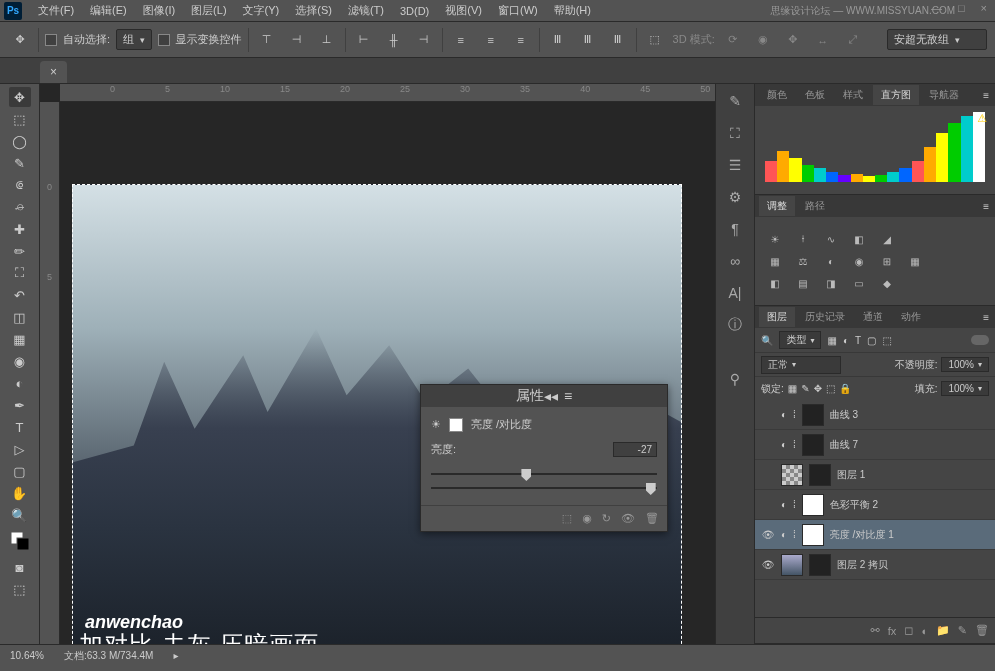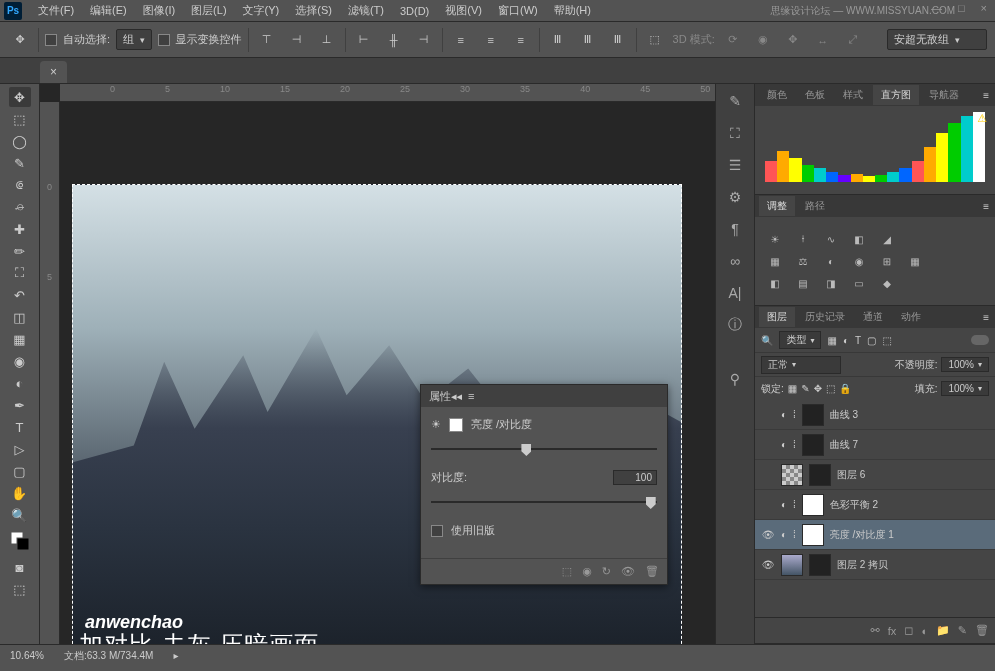--- a/index.html
+++ b/index.html
@@ -26,21 +26,21 @@
 .canvas-area { flex: 1; background: #262626; position: relative; overflow: hidden; }
 .ruler-h { position: absolute; top: 0; left: 20px; right: 0; height: 18px; background: #535353; border-bottom: 1px solid #2a2a2a; display: flex; font-size: 9px; color: #888; }
 .ruler-h span { margin-left: 50px; }
 .ruler-v { position: absolute; top: 18px; left: 0; width: 20px; bottom: 0; background: #535353; border-right: 1px solid #2a2a2a; display: flex; flex-direction: column; font-size: 9px; color: #888; align-items: center; }
 .ruler-v span { margin-top: 80px; }
 .canvas-img { position: absolute; top: 100px; left: 32px; width: 610px; height: 480px; border: 1px dashed #fff; background: linear-gradient(180deg, #d4e0e5 0%, #9eb0b8 30%, #4a5560 65%, #2a3038 90%); }
 .castle { position: absolute; bottom: 0; left: 0; right: 0; height: 70%; background: linear-gradient(180deg, transparent 0%, #384050 30%, #2a3340 60%, #1a2028 100%); clip-path: polygon(0 40%, 10% 35%, 15% 10%, 20% 30%, 28% 8%, 32% 25%, 40% 0%, 45% 20%, 52% 5%, 58% 22%, 65% 12%, 72% 28%, 80% 18%, 85% 30%, 92% 20%, 100% 28%, 100% 100%, 0 100%); }
 .wm-text { position: absolute; bottom: 30px; left: 12px; color: #fff; font-style: italic; font-size: 18px; font-weight: bold; }
 .caption { position: absolute; bottom: 2px; left: 6px; color: #fff; font-size: 24px; font-weight: 300; letter-spacing: 1px; }
 .props-panel { position: absolute; top: 300px; left: 380px; width: 248px; background: #535353; border: 1px solid #2a2a2a; box-shadow: 0 2px 8px rgba(0,0,0,0.5); }
-.props-head { height: 22px; background: #404040; display: flex; align-items: center; padding: 0 8px; font-size: 11px; justify-content: flex-start; }
+.props-head { height: 22px; background: #404040; display: flex; align-items: center; padding: 0 8px; font-size: 14px; justify-content: center; }
 .props-body { padding: 10px; }
 .props-row { display: flex; align-items: center; margin-bottom: 10px; gap: 8px; font-size: 11px; }
 .slider { flex: 1; height: 14px; position: relative; }
 .slider-track { position: absolute; top: 6px; left: 0; right: 0; height: 2px; background: #2a2a2a; }
 .slider-thumb { position: absolute; top: 2px; width: 10px; height: 12px; background: #ccc; clip-path: polygon(0 0, 100% 0, 100% 60%, 50% 100%, 0 60%); }
 .val-box { width: 44px; background: #404040; border: 1px solid #2a2a2a; text-align: right; padding: 1px 4px; font-size: 10px; }
 .auto-btn { background: #5a5a5a; border: 1px solid #3a3a3a; padding: 2px 12px; border-radius: 2px; margin-left: auto; font-size: 11px; }
 .props-foot { height: 26px; border-top: 1px solid #404040; display: flex; align-items: center; justify-content: flex-end; padding: 0 8px; gap: 10px; color: #999; }
 .right-rail { width: 40px; background: #404040; display: flex; flex-direction: column; align-items: center; padding-top: 6px; gap: 10px; border-left: 1px solid #2a2a2a; border-right: 1px solid #2a2a2a; }
 .rail-ic { width: 24px; height: 22px; display: flex; align-items: center; justify-content: center; cursor: default; font-size: 14px; color: #aaa; }
@@ -202,36 +202,32 @@
           <span>◂◂</span>
           <span>≡</span>
         </span>
       </div>
       <div class="props-body">
         <div class="props-row">
           <span>☀</span>
           <span style="width:14px;height:14px;border:1px solid #888;background:#fff;display:inline-block"></span>
           <span>亮度 /对比度</span>
         </div>
+        <div class="props-row">
+          <span style="width:50px">亮度:</span>
+          <span style="flex:1"></span>
+          <span class="val-box">-27</span>
+        </div>
         <div class="slider">
           <div class="slider-track"></div>
             <div class="slider-thumb" style="left:40%"></div>
         </div>
-        <div class="props-row" style="margin-top:14px">
-          <span style="width:50px">对比度:</span>
-          <span style="flex:1"></span>
-          <span class="val-box">100</span>
-        </div>
         <div class="slider">
           <div class="slider-track"></div>
             <div class="slider-thumb" style="left:95%"></div>
-        </div>
-        <div class="props-row" style="margin-top:14px">
-          <span class="checkbox"></span>
-          <span>使用旧版</span>
         </div>
       </div>
       <div class="props-foot">
         <span>⬚</span>
         <span>◉</span>
         <span>↻</span>
         <span>👁</span>
         <span>🗑</span>
       </div>
     </div>
@@ -371,21 +367,21 @@
             <span class="eye"></span>
             <span>◐</span>
             <span>⁞</span>
             <div class="lthumb dark"></div>
             <span>曲线 7</span>
           </div>
         <div class="layer-row">
             <span class="eye"></span>
             <div class="lthumb" style="background:repeating-conic-gradient(#888 0 25%,#ccc 0 50%) 0 0/8px 8px"></div>
             <div class="lthumb dark"></div>
-            <span>图层 6</span>
+            <span>图层 1</span>
           </div>
         <div class="layer-row">
             <span class="eye"></span>
             <span>◐</span>
             <span>⁞</span>
             <div class="lthumb mask"></div>
             <span>色彩平衡 2</span>
           </div>
         <div class="layer-row sel">
             <span class="eye">👁</span>

